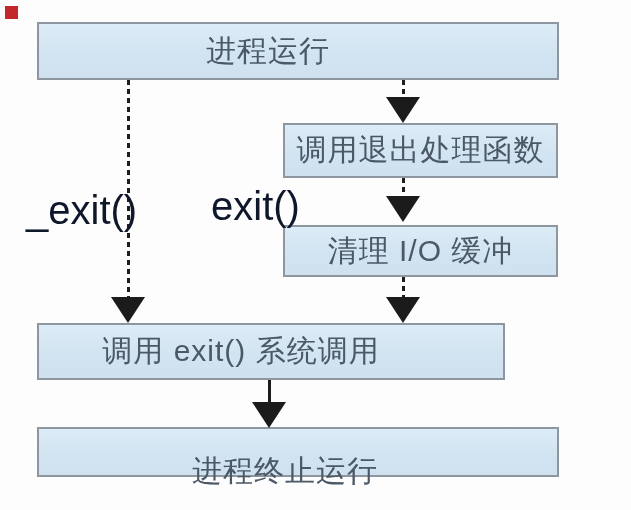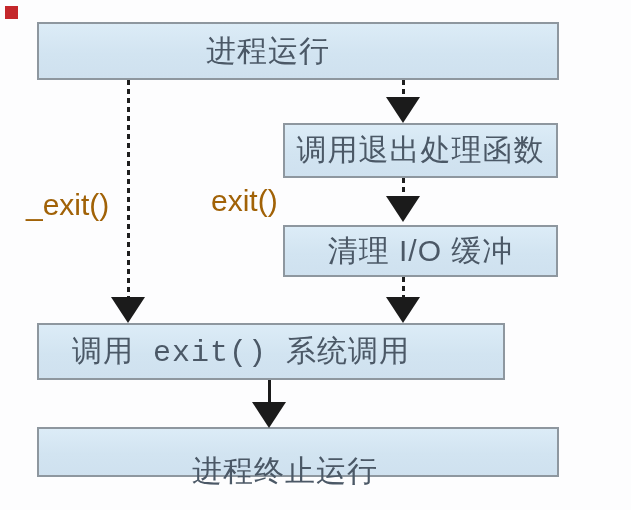--- a/index.html
+++ b/index.html
@@ -23,21 +23,21 @@
     letter-spacing: 1px;
     white-space: nowrap;
   }
   .node span { display: inline-block; }
 
   
   #n-process-running   { left: 37px;  top: 22px;  width: 522px; height: 58px; padding-left: 32px; }
   #n-process-running span { transform: translateX(-46px); }
   #n-call-exit-handlers{ left: 283px; top: 123px; width: 275px; height: 55px; }
   #n-flush-io          { left: 283px; top: 225px; width: 275px; height: 52px; align-items: center; }
-  #n-exit-syscall      { left: 37px;  top: 323px; width: 468px; height: 57px; font-family: Liberation Mono, monospace; }
+  #n-exit-syscall      { left: 37px;  top: 323px; width: 468px; height: 57px; }
   #n-exit-syscall span { transform: translateX(-30px); }
   #n-terminated        { left: 37px;  top: 427px; width: 522px; height: 50px; }
   #n-terminated span   { transform: translateX(-13px); margin-top: 39px; }
 
   .dashed-line {
     position: absolute;
     width: 3px;
     background: repeating-linear-gradient(to bottom, #1e1e1e 0px, #1e1e1e 5px, transparent 5px, transparent 9px);
   }
   .solid-line {
@@ -64,22 +64,22 @@
   #head-r2         { left: 386px; top: 196px; }
   #line-r3         { left: 402px; top: 277px; height: 21px; }
   #head-r3         { left: 386px; top: 297px; }
 
   
   #line-final      { left: 268px; top: 380px; height: 23px; }
   #head-final      { left: 252px; top: 402px; }
 
   .edge-label {
     position: absolute;
-    font-size: 30px;
-    color: #a16207;
+    font-size: 40px;
+    color: #0f172a;
     white-space: nowrap;
   }
   #label-underscore-exit { left: 26px;  top: 188px; }
   #label-exit            { left: 211px; top: 184px; }
 
   #corner-marker {
     position: absolute;
     left: 5px; top: 6px;
     width: 13px; height: 13px;
     background: #c4272b;

